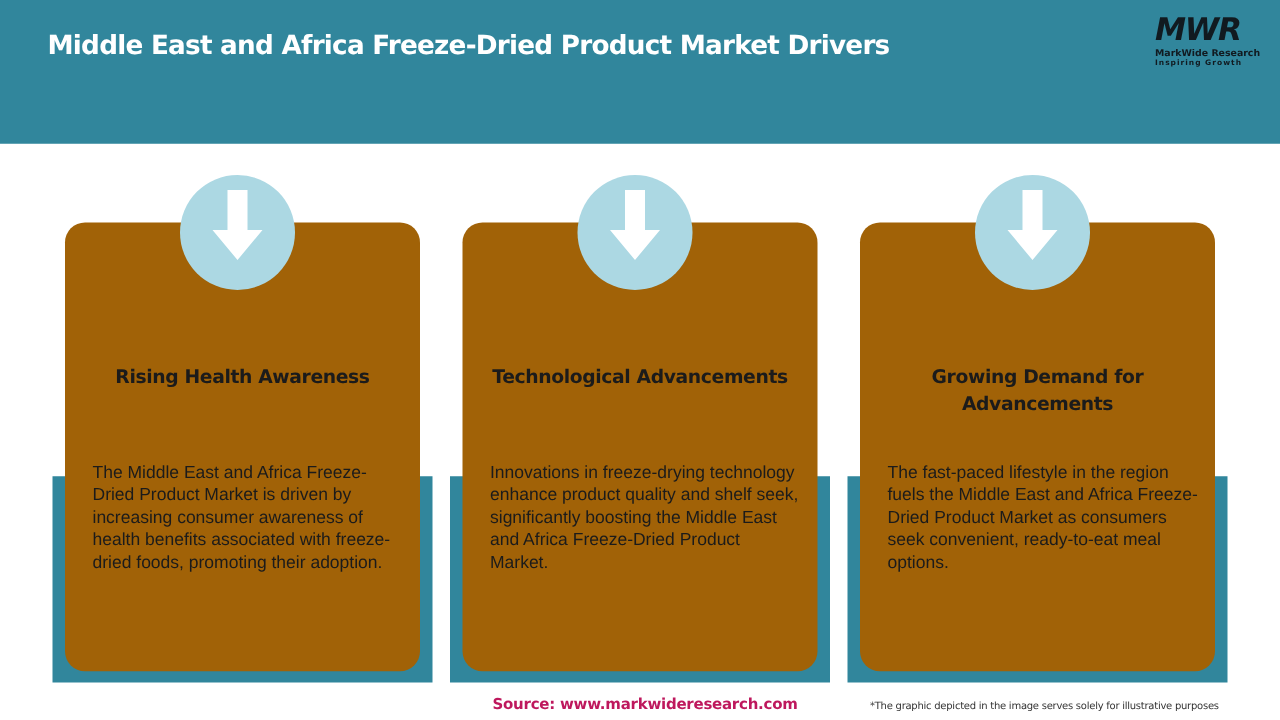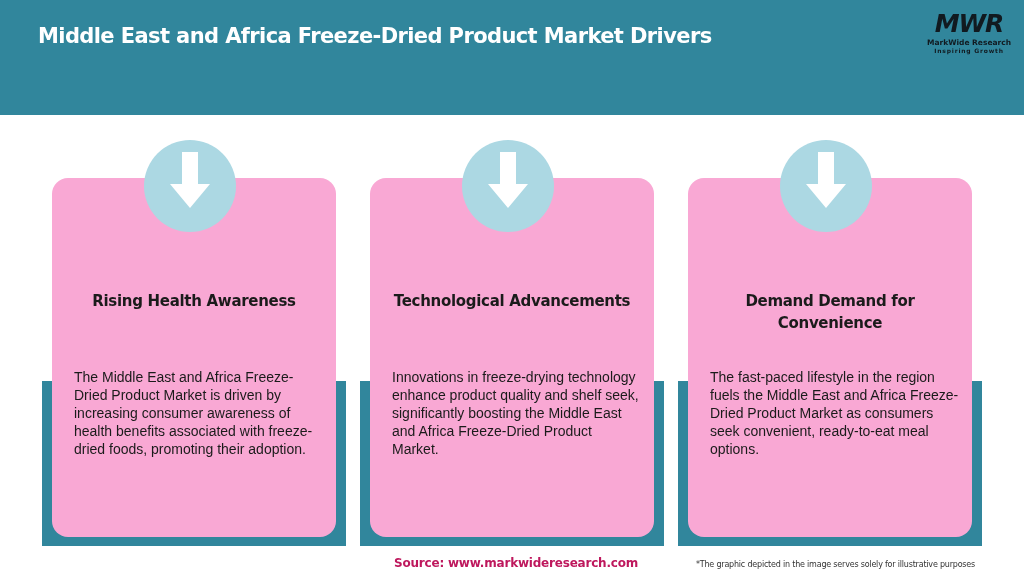--- a/index.html
+++ b/index.html
@@ -10,21 +10,20 @@
       position: absolute; left: 0; top: 0; width: 1024px; height: 115px;
       background: #31869c;
     }
     .header-title {
       position: absolute; left: 38px; top: 24px;
       color: #ffffff; font-family: "DejaVu Sans", sans-serif; font-weight: bold;
       font-size: 21px; letter-spacing: -0.6px; white-space: nowrap;
     }
     .logo {
       position: absolute; left: 924px; top: 10px; width: 90px; height: 50px;
-      text-align: center;
     }
     .logo-mark {
       display: block; font-family: "DejaVu Sans", sans-serif; font-weight: bold;
       font-style: italic; font-size: 25px; letter-spacing: -1px; color: #111a20;
       line-height: 28px;
     }
     .logo-name {
       display: block; font-family: "DejaVu Sans", sans-serif; font-weight: bold;
       font-size: 7.5px; color: #111a20; line-height: 9px; white-space: nowrap;
     }
@@ -33,21 +32,21 @@
       font-size: 6px; color: #111a20; letter-spacing: 0.8px; line-height: 7px; white-space: nowrap;
     }
 
     .card-wrap { position: absolute; top: 140px; width: 304px; height: 410px; }
     .card-back {
       position: absolute; left: 0; top: 241px; width: 304px; height: 165px;
       background: #31869c;
     }
     .card {
       position: absolute; left: 10px; top: 38px; width: 284px; height: 359px;
-      background: #f9a8d4; border-radius: 16px;
+      background: #a16207; border-radius: 16px;
     }
     .icon-circle {
       position: absolute; left: 102px; top: 0; width: 92px; height: 92px;
       border-radius: 50%; background: #acd8e3;
     }
     .icon-circle svg { position: absolute; left: 0; top: 0; }
     .card-title {
       position: absolute; left: 10px; right: 10px; top: 112px;
       text-align: center; font-family: "DejaVu Sans", sans-serif; font-weight: bold;
       font-size: 15px; letter-spacing: -0.3px; line-height: 22px; color: #1b1b1b;
@@ -103,21 +102,21 @@
   <div class="icon-circle">
     <svg width="92" height="92" viewBox="0 0 92 92">
       <polygon points="38,12 54,12 54,44 66,44 46,68 26,44 38,44" fill="#ffffff"></polygon>
     </svg>
   </div>
 </div>
 
 <div class="card-wrap" style="left:678px;">
   <div class="card-back"></div>
   <div class="card">
-    <div class="card-title" style="left:40px; right:40px;">Demand Demand for Convenience</div>
+    <div class="card-title" style="left:40px; right:40px;">Growing Demand for Advancements</div>
     <div class="card-body">The fast-paced lifestyle in the region fuels the Middle East and Africa Freeze-Dried Product Market as consumers seek convenient, ready-to-eat meal options.</div>
   </div>
   <div class="icon-circle">
     <svg width="92" height="92" viewBox="0 0 92 92">
       <polygon points="38,12 54,12 54,44 66,44 46,68 26,44 38,44" fill="#ffffff"></polygon>
     </svg>
   </div>
 </div>
 
 <div class="footer-source">Source: www.markwideresearch.com</div>

